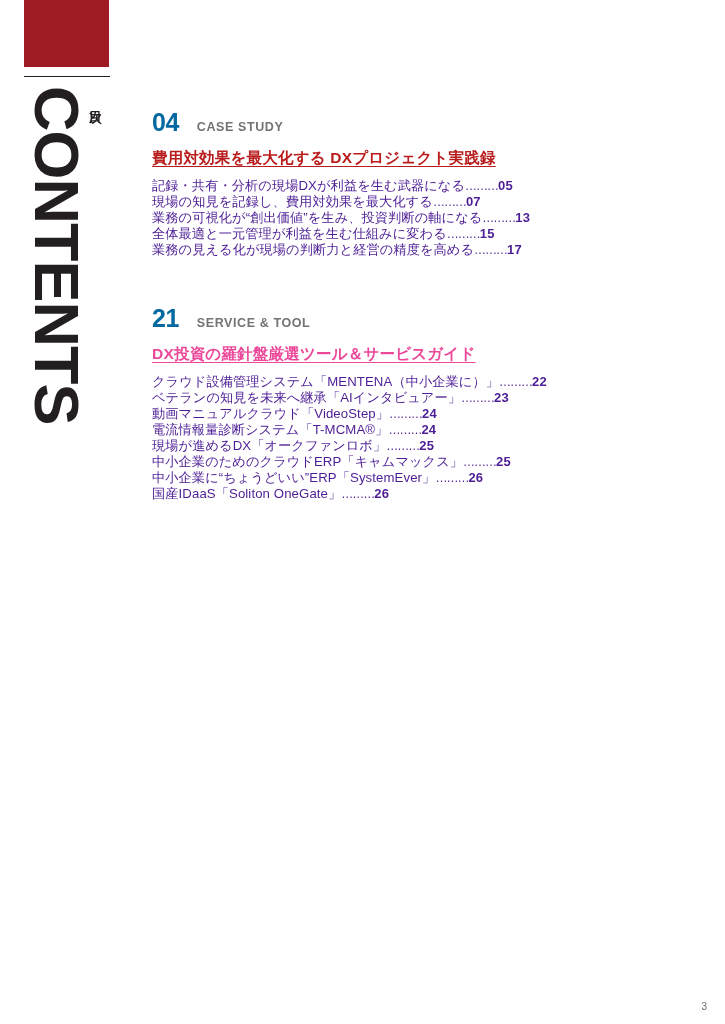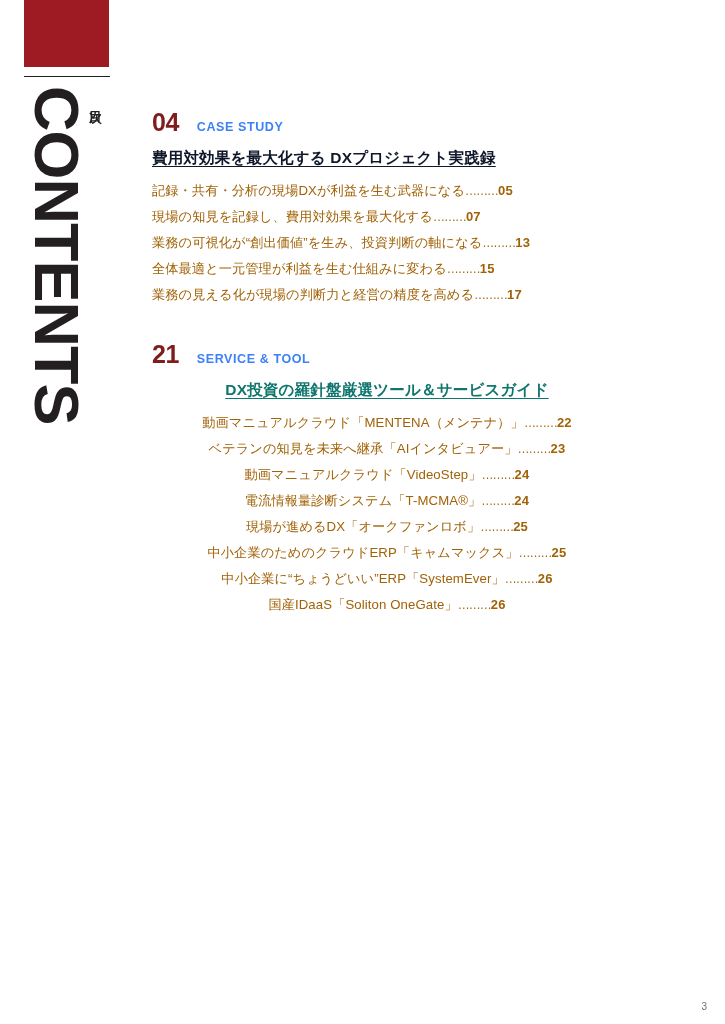--- a/index.html
+++ b/index.html
@@ -81,51 +81,51 @@
   .sec-head {
     display: flex;
     align-items: baseline;
     margin-bottom: 11px;
   }
   .sec-num {
     font-family: "Liberation Sans", sans-serif;
     font-weight: bold;
     font-size: 25px;
     letter-spacing: -0.5px;
-    color: #7f1d1d;
+    color: #0369a1;
     margin-right: 18px;
   }
   .sec-en {
     font-family: "Liberation Sans", sans-serif;
     font-weight: bold;
     font-size: 12.5px;
     letter-spacing: 0.6px;
-    color: #3b82f6;
+    color: #737373;
   }
 
   .sec-title {
     font-family: "Liberation Sans", sans-serif;
     font-weight: bold;
     font-size: 15.5px;
     color: #1b3f8f;
     text-decoration: underline;
     text-underline-offset: 3px;
     margin: 0 0 9px 0;
     letter-spacing: 0.2px;
   }
 
   ul.toc-list {
     list-style: none;
     margin: 0;
     padding: 0;
   }
   ul.toc-list li {
     font-size: 13.2px;
-    line-height: 26px;
-    color: #a16207;
+    line-height: 16px;
+    color: #4c1d95;
     white-space: nowrap;
     letter-spacing: 0.1px;
   }
   .leader {
     letter-spacing: -1px;
     font-size: 12px;
   }
   .pg {
     font-weight: bold;
     font-size: 13px;
@@ -152,38 +152,38 @@
   <div class="contents-word">CONTENTS</div>
   <div class="contents-jp">目次</div>
 
   <div class="main">
 
     <div class="section">
       <div class="sec-head">
         <span class="sec-num">04</span>
         <span class="sec-en">CASE STUDY</span>
       </div>
-      <div class="sec-title" style="color: #0f172a;">費用対効果を最大化する DXプロジェクト実践録</div>
+      <div class="sec-title" style="color: #b91c1c;">費用対効果を最大化する DXプロジェクト実践録</div>
       <ul class="toc-list">
         <li><span>記録・共有・分析の現場DXが利益を生む武器になる</span><span class="leader">………</span><span class="pg">05</span></li>
         <li><span>現場の知見を記録し、費用対効果を最大化する</span><span class="leader">………</span><span class="pg">07</span></li>
         <li><span>業務の可視化が“創出価値”を生み、投資判断の軸になる</span><span class="leader">………</span><span class="pg">13</span></li>
         <li><span>全体最適と一元管理が利益を生む仕組みに変わる</span><span class="leader">………</span><span class="pg">15</span></li>
         <li><span>業務の見える化が現場の判断力と経営の精度を高める</span><span class="leader">………</span><span class="pg">17</span></li>
       </ul>
     </div>
 
-    <div class="section" style="margin-top:32px;text-align:center;">
+    <div class="section" style="margin-top:46px;">
       <div class="sec-head">
         <span class="sec-num">21</span>
         <span class="sec-en">SERVICE &amp; TOOL</span>
       </div>
-      <div class="sec-title" style="color: #0f766e;">DX投資の羅針盤厳選ツール＆サービスガイド</div>
+      <div class="sec-title" style="color: #ec4899;">DX投資の羅針盤厳選ツール＆サービスガイド</div>
       <ul class="toc-list">
-        <li><span>動画マニュアルクラウド「MENTENA（メンテナ）」</span><span class="leader">………</span><span class="pg">22</span></li>
+        <li><span>クラウド設備管理システム「MENTENA（中小企業に）」</span><span class="leader">………</span><span class="pg">22</span></li>
         <li><span>ベテランの知見を未来へ継承「AIインタビュアー」</span><span class="leader">………</span><span class="pg">23</span></li>
         <li><span>動画マニュアルクラウド「VideoStep」</span><span class="leader">………</span><span class="pg">24</span></li>
         <li><span><span>電流情報量診断システム「T-MCMA®」</span></span><span class="leader">………</span><span class="pg">24</span></li>
         <li><span>現場が進めるDX「オークファンロボ」</span><span class="leader">………</span><span class="pg">25</span></li>
         <li><span>中小企業のためのクラウドERP「キャムマックス」</span><span class="leader">………</span><span class="pg">25</span></li>
         <li><span>中小企業に“ちょうどいい”ERP「SystemEver」</span><span class="leader">………</span><span class="pg">26</span></li>
         <li><span>国産IDaaS「Soliton OneGate」</span><span class="leader">………</span><span class="pg">26</span></li>
       </ul>
     </div>
 

